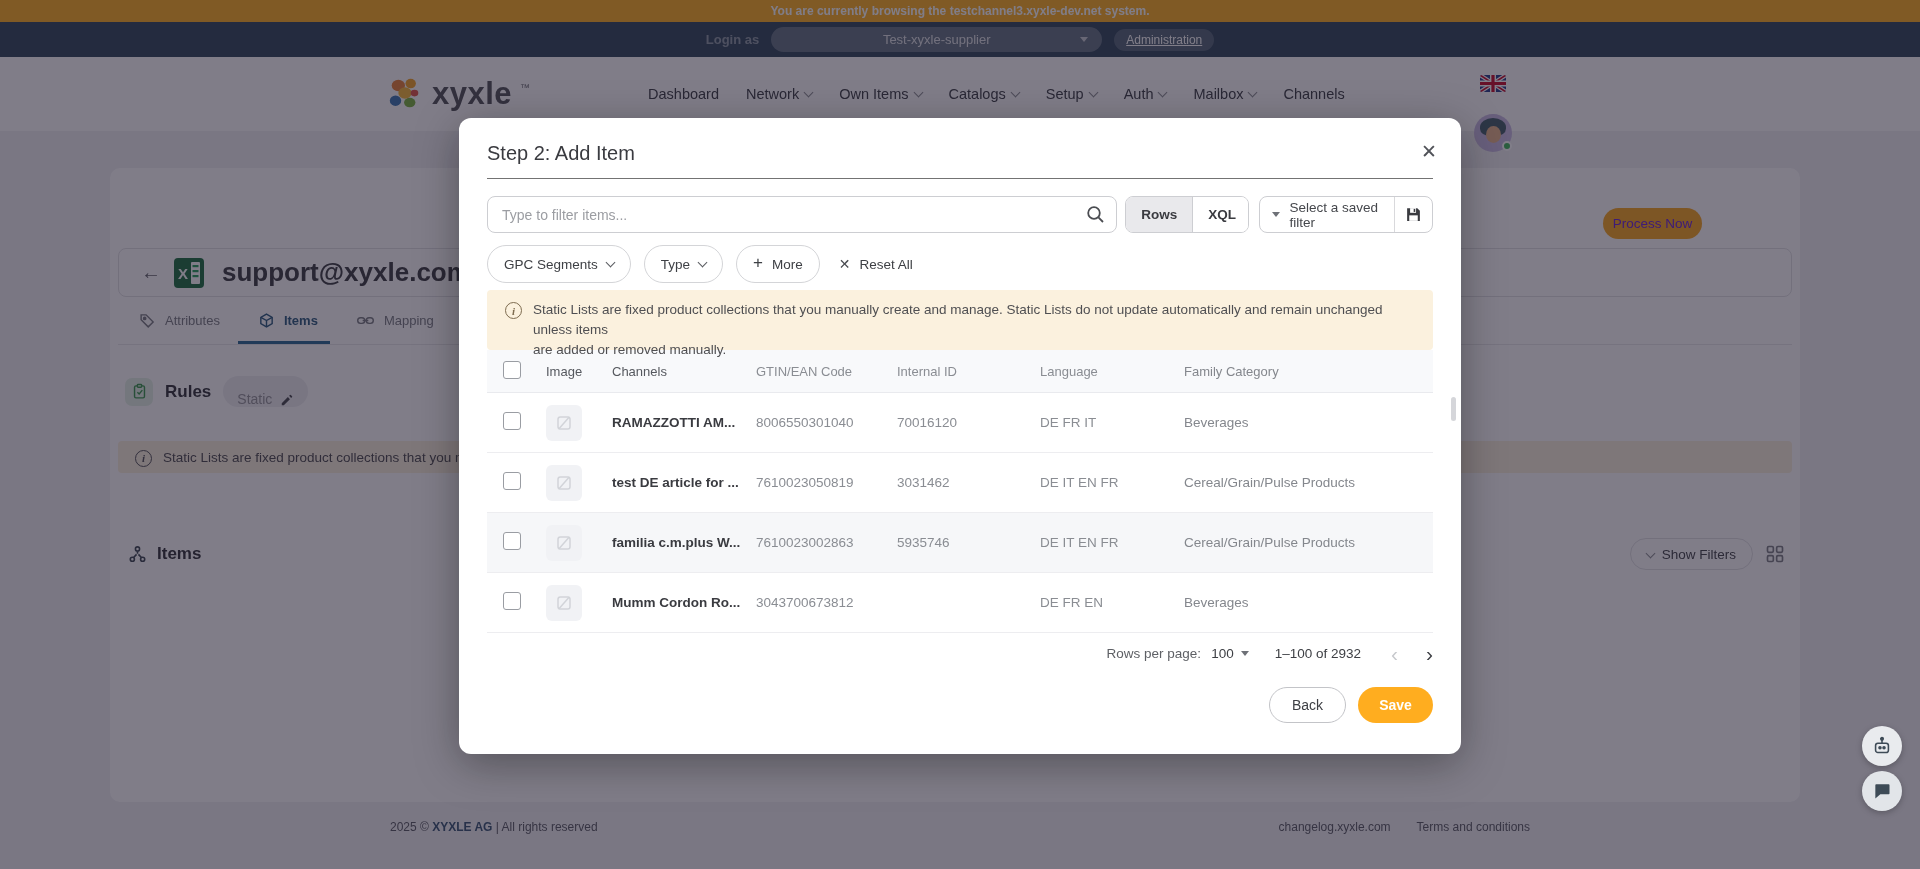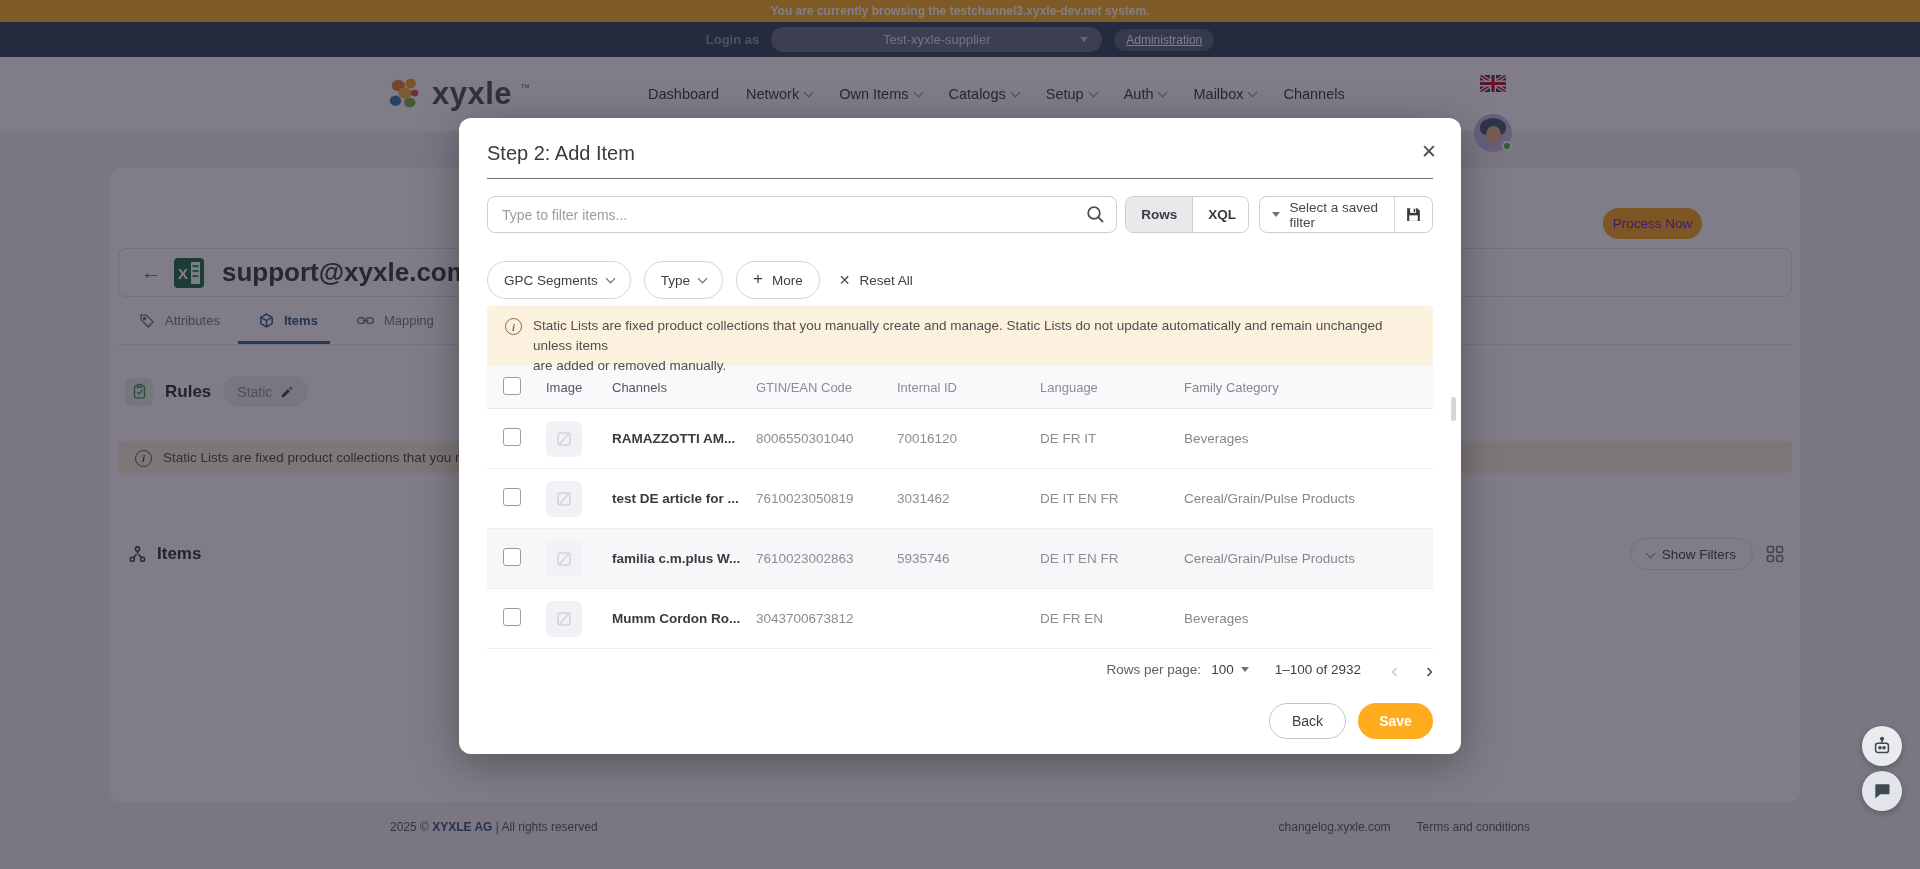--- a/index.html
+++ b/index.html
@@ -53,21 +53,21 @@
   .xlicon { margin-left:13px; }
   .page-title { margin-left:18px; font-size:26px; font-weight:bold; color:#3F4045; }
   .tabs { position:absolute; left:8px; right:8px; top:129px; height:48px; border-bottom:1px solid #E8E8EA;
           display:flex; align-items:center; gap:38px; padding-left:21px; }
   .tab { display:flex; align-items:center; gap:9px; font-size:13px; color:#7C7F85; cursor:pointer; position:relative; height:100%; }
   .tab.active { color:#2F5D80; font-weight:bold; }
   .tab.active::after { content:""; position:absolute; left:-20px; right:-12px; bottom:0; height:3px; background:#2E6C95; }
   .rules-row { position:absolute; left:15px; top:208px; display:flex; align-items:center; gap:12px; }
   .iconbox { width:28px; height:28px; border-radius:7px; background:#E4F2E6; display:flex; align-items:center; justify-content:center; }
   .sec-title { font-size:17px; font-weight:bold; color:#35373C; }
-  .static-chip { height:31px; padding:0 14px; border-radius:16px; background:#EFEFF2; display:flex; align-items:center;
+  .static-chip { height:31px; padding:0 14px; border-radius:16px; background:#EFEFF2; display:flex; align-items:flex-end;
                  gap:8px; font-size:14px; color:#97979C; cursor:pointer; }
   .pnotice { position:absolute; left:8px; right:8px; top:273px; height:32px; background:#FBF1DE; border-radius:4px;
              display:flex; align-items:center; gap:11px; padding-left:17px; overflow:hidden; white-space:nowrap; }
   .pnotice .txt { font-size:13.5px; color:#4F4F52; }
   .items-row { position:absolute; left:15px; top:370px; right:15px; display:flex; align-items:center; }
   .showfilters { margin-left:auto; height:32px; padding:0 16px; border:1px solid #E2E2E5; border-radius:16px;
                  background:#fff; display:flex; align-items:center; gap:8px; font-size:13.5px; color:#46484D; cursor:pointer; }
   .gridbtn { margin-left:12px; background:none; border:none; cursor:pointer; display:flex; }
 
   .pfooter { position:absolute; left:0; right:0; top:763px; height:30px; }
@@ -94,21 +94,21 @@
   .segmented { margin-left:8px; display:flex; border:1px solid #CDCED2; border-radius:8px; overflow:hidden; }
   .seg { padding:0 15px; display:flex; align-items:center; font-size:13.5px; font-weight:bold; color:#3A3B40;
          cursor:pointer; background:#fff; border:none; font-family:inherit; }
   .seg.active { background:#E9E9EC; border-right:1px solid #CDCED2; }
   .savedfilter { margin-left:10px; width:177px; border:1px solid #CDCED2; border-radius:8px; display:flex; align-items:center; }
   .savedfilter .lab { display:flex; align-items:center; gap:9px; padding-left:12px; font-size:13.5px; color:#45474C; flex:1; cursor:pointer; }
   .savedfilter .dcaret2 { width:0; height:0; border-left:4.5px solid transparent; border-right:4.5px solid transparent;
                           border-top:5.5px solid #6E7177; }
   .savedfilter .saveseg { width:38px; align-self:stretch; border-left:1px solid #D9D9DC; display:flex;
                           align-items:center; justify-content:center; cursor:pointer; }
-  .m-chips { margin-top:28px; display:flex; align-items:center; gap:13px; height:38px; }
+  .m-chips { margin-top:12px; display:flex; align-items:center; gap:13px; height:38px; }
   .chip { height:38px; padding:0 16px; border:1px solid #D4D5D8; border-radius:19px; background:#fff; display:flex;
           align-items:center; gap:9px; font-size:13.5px; color:#3E4045; cursor:pointer; font-family:inherit; }
   .chip .chev { border-color:#5A5C61; }
   .chip-plain { border:none; background:none; height:38px; display:flex; align-items:center; gap:9px;
                 font-size:13.5px; color:#3E4045; cursor:pointer; font-family:inherit; padding:0 6px; }
   .xglyph { font-size:14px; color:#4A4C51; }
   .m-notice { margin-top:7px; height:60px; background:#FBF1DE; border-radius:4px; display:flex; gap:11px; padding:10px 24px 0 18px; }
   .m-notice .ntxt { font-size:13.5px; line-height:20px; color:#4F4F52; }
   .infoicon { width:17px; height:17px; border:1.4px solid #7E6C50; border-radius:50%; color:#7E6C50; font-size:11px;
               display:flex; align-items:center; justify-content:center; flex:none; margin-top:2px; font-family:"Liberation Serif",serif; font-style:italic; font-weight:bold; }

